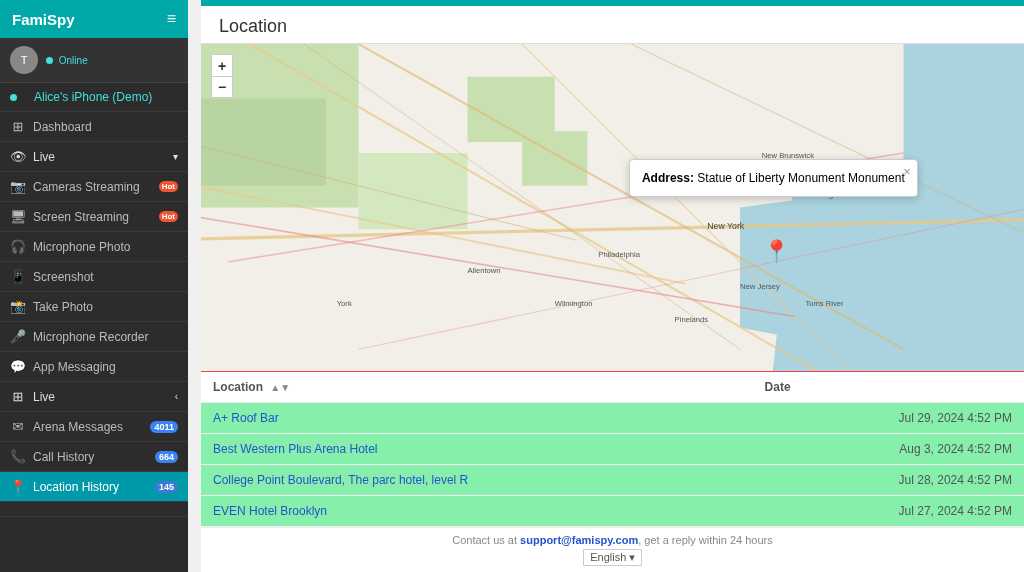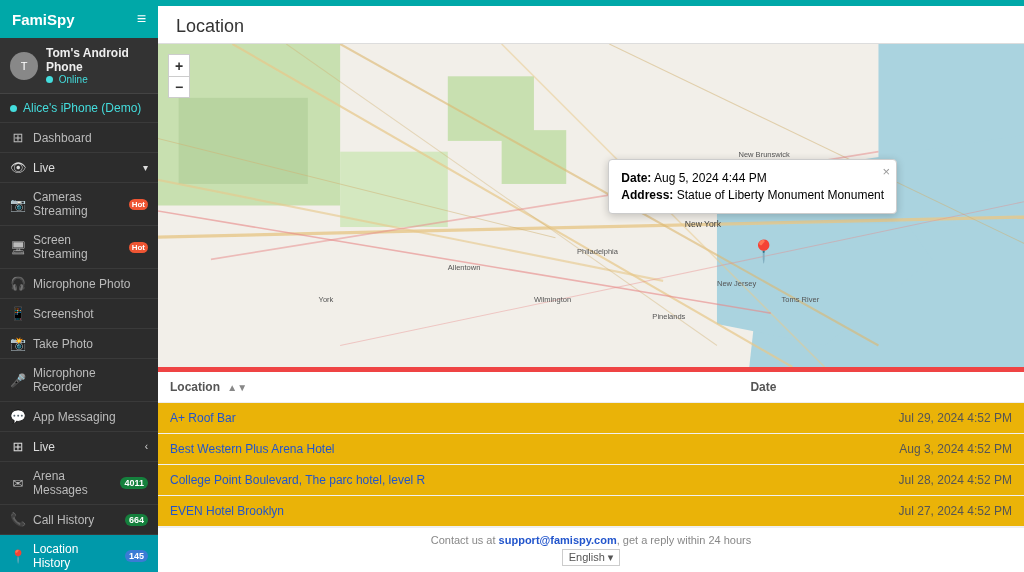--- a/index.html
+++ b/index.html
@@ -1,20 +1,20 @@
 <!DOCTYPE html>
 <html><head>
   <meta charset="utf-8">
   <style>
     * { margin: 0; padding: 0; box-sizing: border-box; }
     body { font-family: Arial, sans-serif; font-size: 13px; display: flex; height: 572px; width: 1024px; overflow: hidden; background: #f0f0f0; }
 
     
     .sidebar {
-      width: 158px;
+      width: 188px;
       background: #2c2c2c;
       color: #ccc;
       display: flex;
       flex-direction: column;
       height: 100%;
       overflow-y: auto;
       flex-shrink: 0;
     }
     .sidebar::-webkit-scrollbar { width: 4px; }
     .sidebar::-webkit-scrollbar-thumb { background: #555; }
@@ -49,21 +49,21 @@
     .device-status { color: #4dd; font-size: 10px; }
     .status-dot { display: inline-block; width: 7px; height: 7px; border-radius: 50%; background: #4dd; margin-right: 3px; }
 
     .alice-section {
       padding: 7px 10px;
       color: #4dd;
       font-size: 12px;
       border-bottom: 1px solid #3a3a3a;
       display: flex;
       align-items: center;
-      gap: 6px;
+      gap: 17px;
     }
     .alice-dot { width: 7px; height: 7px; border-radius: 50%; background: #4dd; }
 
     .nav-item {
       display: flex;
       align-items: center;
       padding: 7px 10px;
       color: #bbb;
       font-size: 12px;
       cursor: pointer;
@@ -75,31 +75,32 @@
 
     .nav-icon { width: 16px; text-align: center; font-size: 13px; flex-shrink: 0; }
     .nav-label { flex: 1; }
     .nav-badge {
       font-size: 9px;
       padding: 1px 4px;
       border-radius: 8px;
       color: white;
       font-weight: bold;
     }
-    .badge-red { background: #15803d; }
+    .badge-red { background: #3b82f6; }
     .badge-hot { background: #e53; font-size: 8px; padding: 1px 3px; }
     .badge-blue { background: #3a7bd5; }
     .chevron { margin-left: auto; font-size: 10px; }
 
     
     .main {
       flex: 1;
       display: flex;
       flex-direction: column;
       overflow: hidden;
+      padding-left: 13px;
     }
     .top-bar {
       background: #00a8a8;
       height: 6px;
     }
     .page-title {
       padding: 10px 18px 6px;
       font-size: 18px;
       color: #333;
       font-weight: normal;
@@ -171,22 +172,22 @@
       top: 195px;
       left: 70%;
       z-index: 15;
       font-size: 22px;
       color: #2255cc;
       transform: translateX(-50%);
     }
 
     
     .location-table-wrapper {
-      background: #eab308;
-      border-top: 5px solid #ef4444;
+      background: #86efac;
+      border-top: 1px solid #ef4444;
       overflow-y: auto;
       max-height: 200px;
       flex-shrink: 0;
     }
     .location-table {
       width: 100%;
       border-collapse: collapse;
       font-size: 12px;
     }
     .location-table th {
@@ -233,21 +234,20 @@
 <div class="sidebar">
 
   <div class="sidebar-header">
     <span class="sidebar-header-title">FamiSpy</span>
     <span class="hamburger">≡</span>
   </div>
 
   <div class="device-section">
     <div class="avatar">T</div>
     <div class="device-info">
-      <div class="device-name">Tom's Android Phone</div>
       <div class="device-status">
         <span class="status-dot"></span>
         <span>Online</span>
       </div>
     </div>
   </div>
 
   <div class="alice-section">
     <span class="alice-dot"></span>
     <span>Alice's iPhone (Demo)</span>
@@ -382,24 +382,20 @@
 
     <div class="map-controls">
       <div class="map-btn">+</div>
       <div class="map-btn">−</div>
     </div>
 
     <div class="map-pin">📍</div>
 
     <div class="map-popup">
       <span class="popup-close">×</span>
-      <div class="popup-row">
-        <span class="popup-label">Date:</span>
-        <span>Aug 5, 2024 4:44 PM</span>
-      </div>
       <div class="popup-row">
         <span class="popup-label">Address:</span>
         <span>Statue of Liberty Monument Monument</span>
       </div>
     </div>
   </div>
 
   <div class="location-table-wrapper">
     <table class="location-table">
       <thead>

